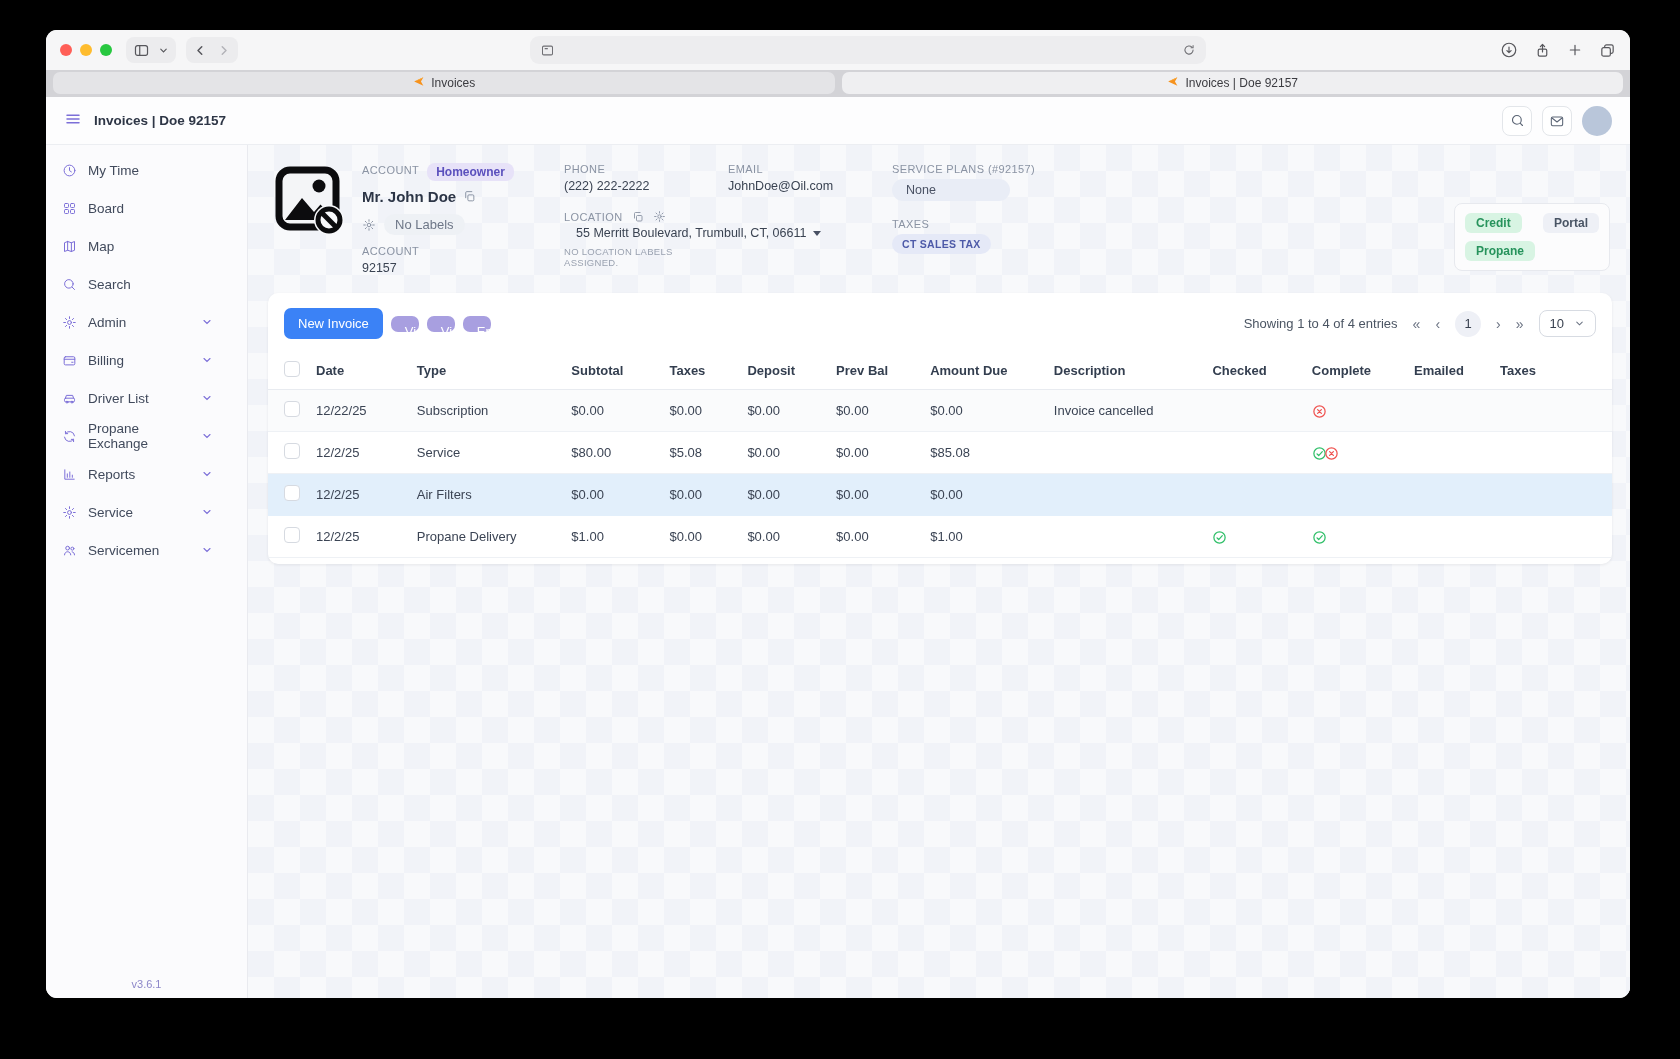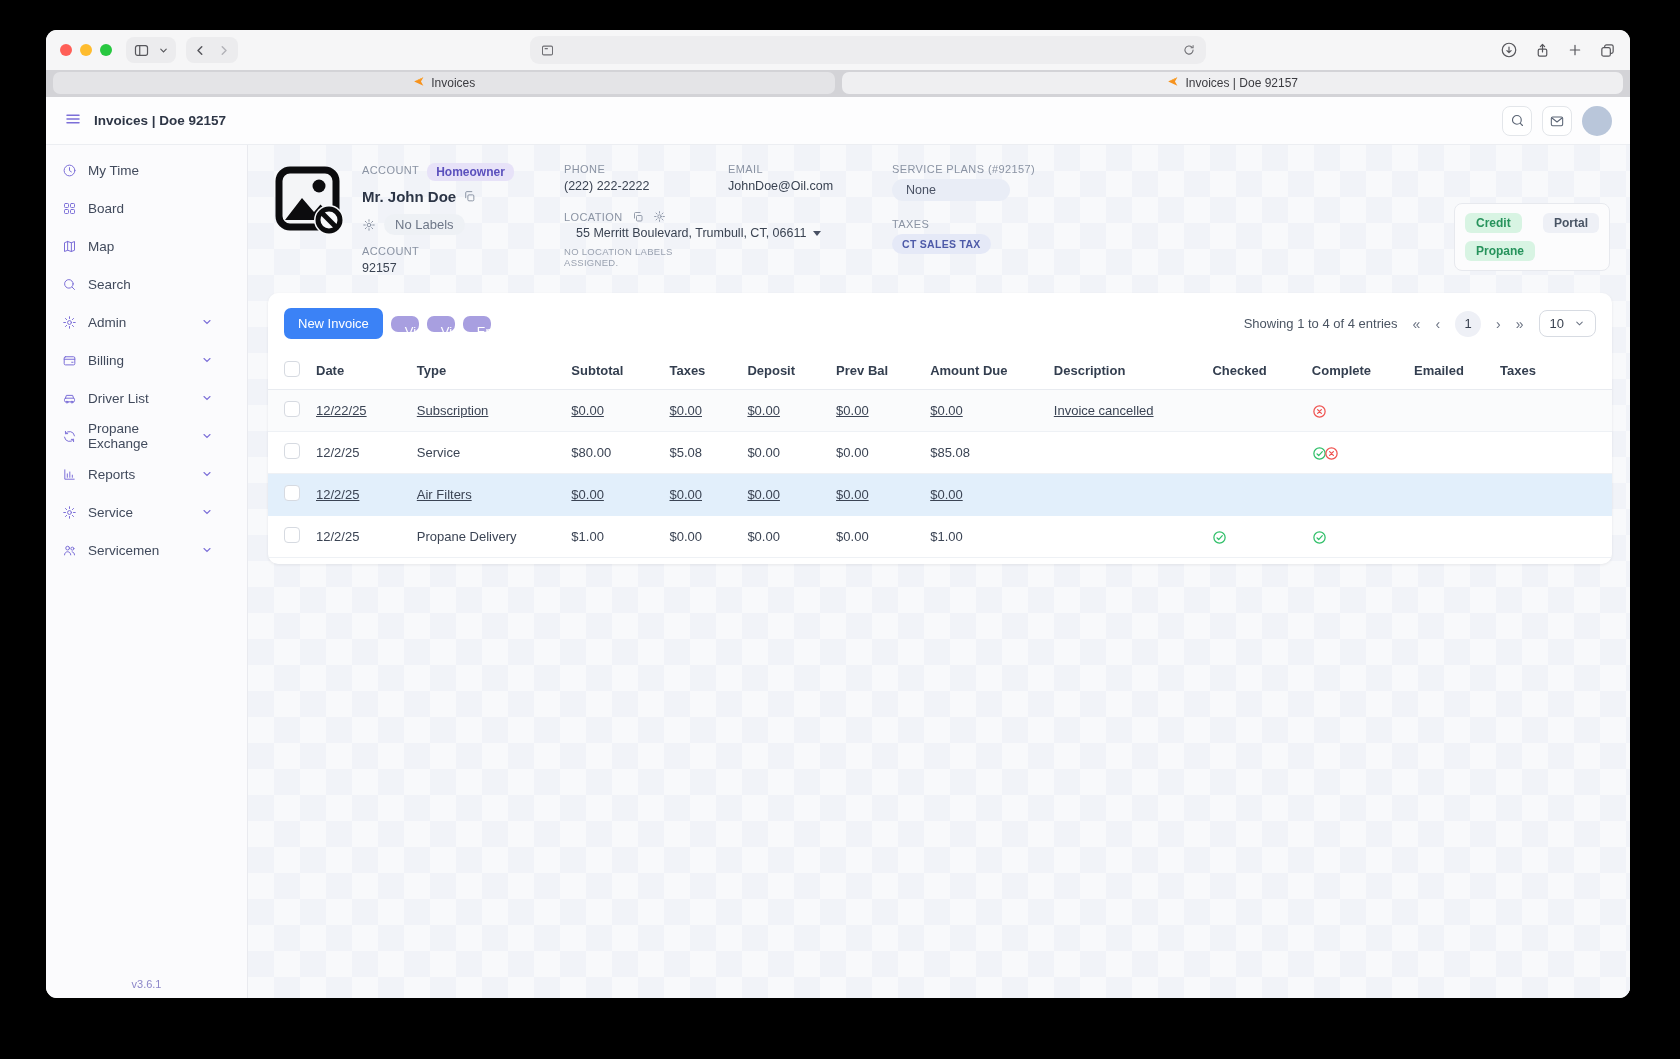--- a/index.html
+++ b/index.html
@@ -85,21 +85,21 @@
   .btn.primary { background:#3b82f6; }
   .btn.light { background:#a89fe0; }
   .pager { margin-left:auto; display:flex; align-items:center; gap:15px; font-size:13px; color:#4b5563; }
   .pgarrow { color:#6a7282; font-size:14px; cursor:default; }
   .pgnum { width:26px; height:26px; border-radius:50%; background:#eef0f6; display:flex; align-items:center; justify-content:center; color:#39414f; }
   .pgsize { border:1px solid #d7dbe2; border-radius:8px; padding:5px 10px; display:flex; align-items:center; gap:10px; color:#39414f; background:#fff; }
 
   table { width:100%; border-collapse:collapse; font-size:13px; }
   th { text-align:left; padding:9px 8px; color:#333e4f; font-weight:bold; border-bottom:1px solid #e8ebf0; white-space:nowrap; }
   td { padding:11px 8px; color:#3b4454; border-bottom:1px solid #eef1f5; white-space:nowrap; }
-  tr.odd td { background:#fafbfc;text-decoration:underline; }
+  tr.odd td { background:#fafbfc; }
   tr.highlight td { background:#e2effb; border-bottom:1px solid #e2effb; }
   .cbcell { width:40px; padding-left:16px; }
   .cb { width:16px; height:16px; border:1px solid #d6dae1; border-radius:4px; background:#fff; }
   .statcell svg { vertical-align:middle; margin-right:-3px; }
 </style>
 </head>
 <body>
 
 <div class="window">
 

